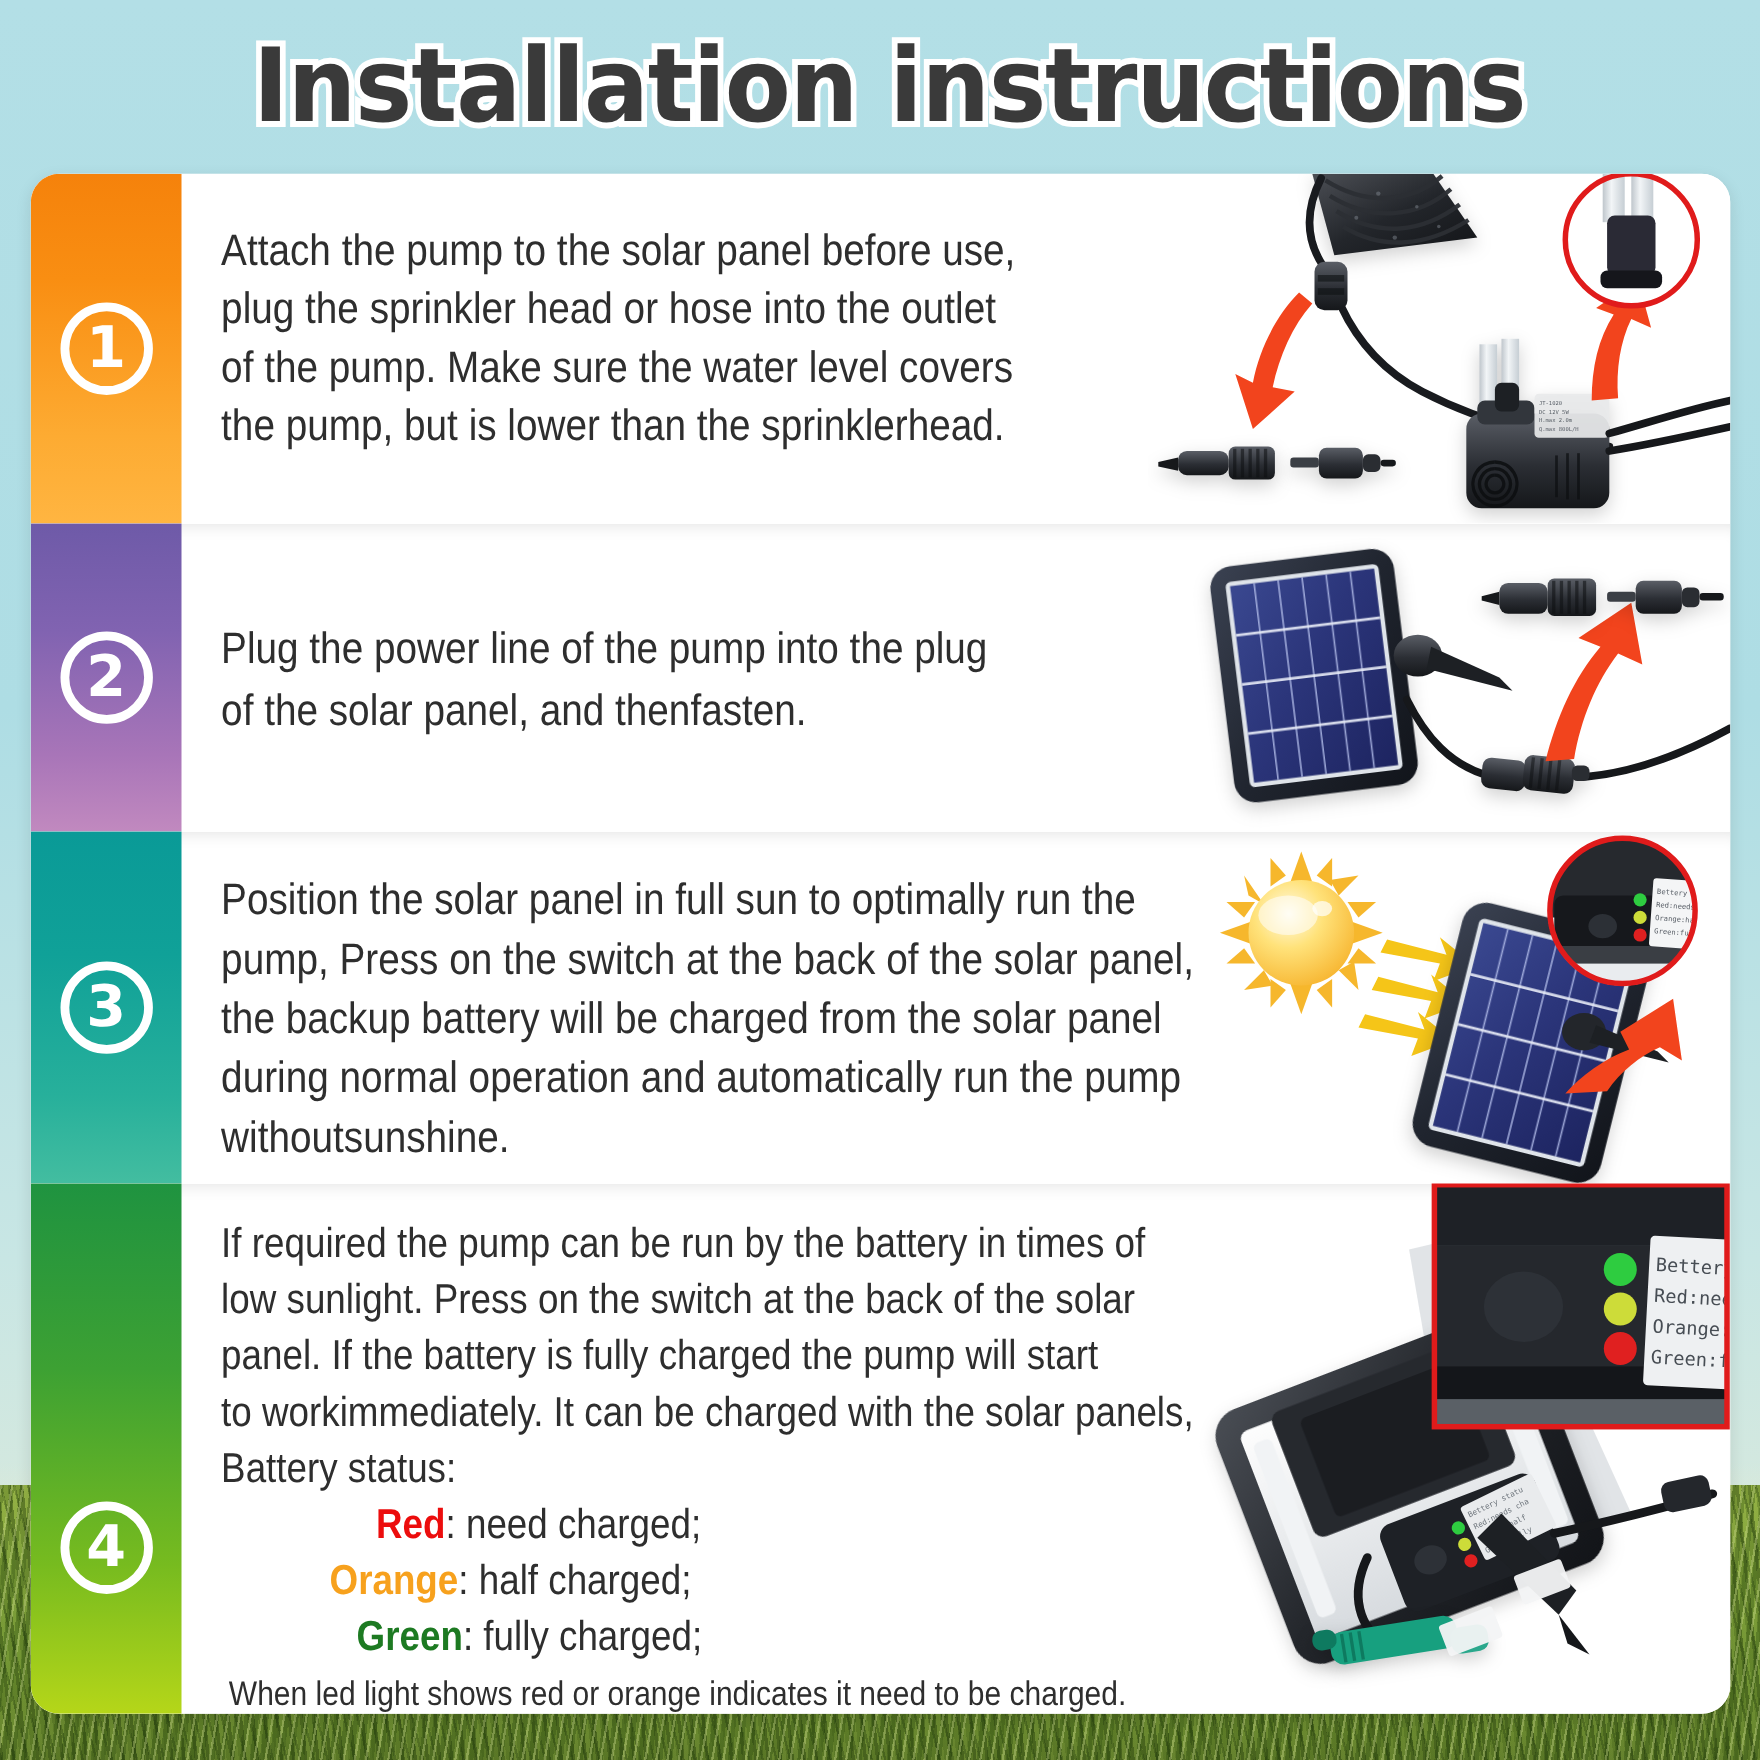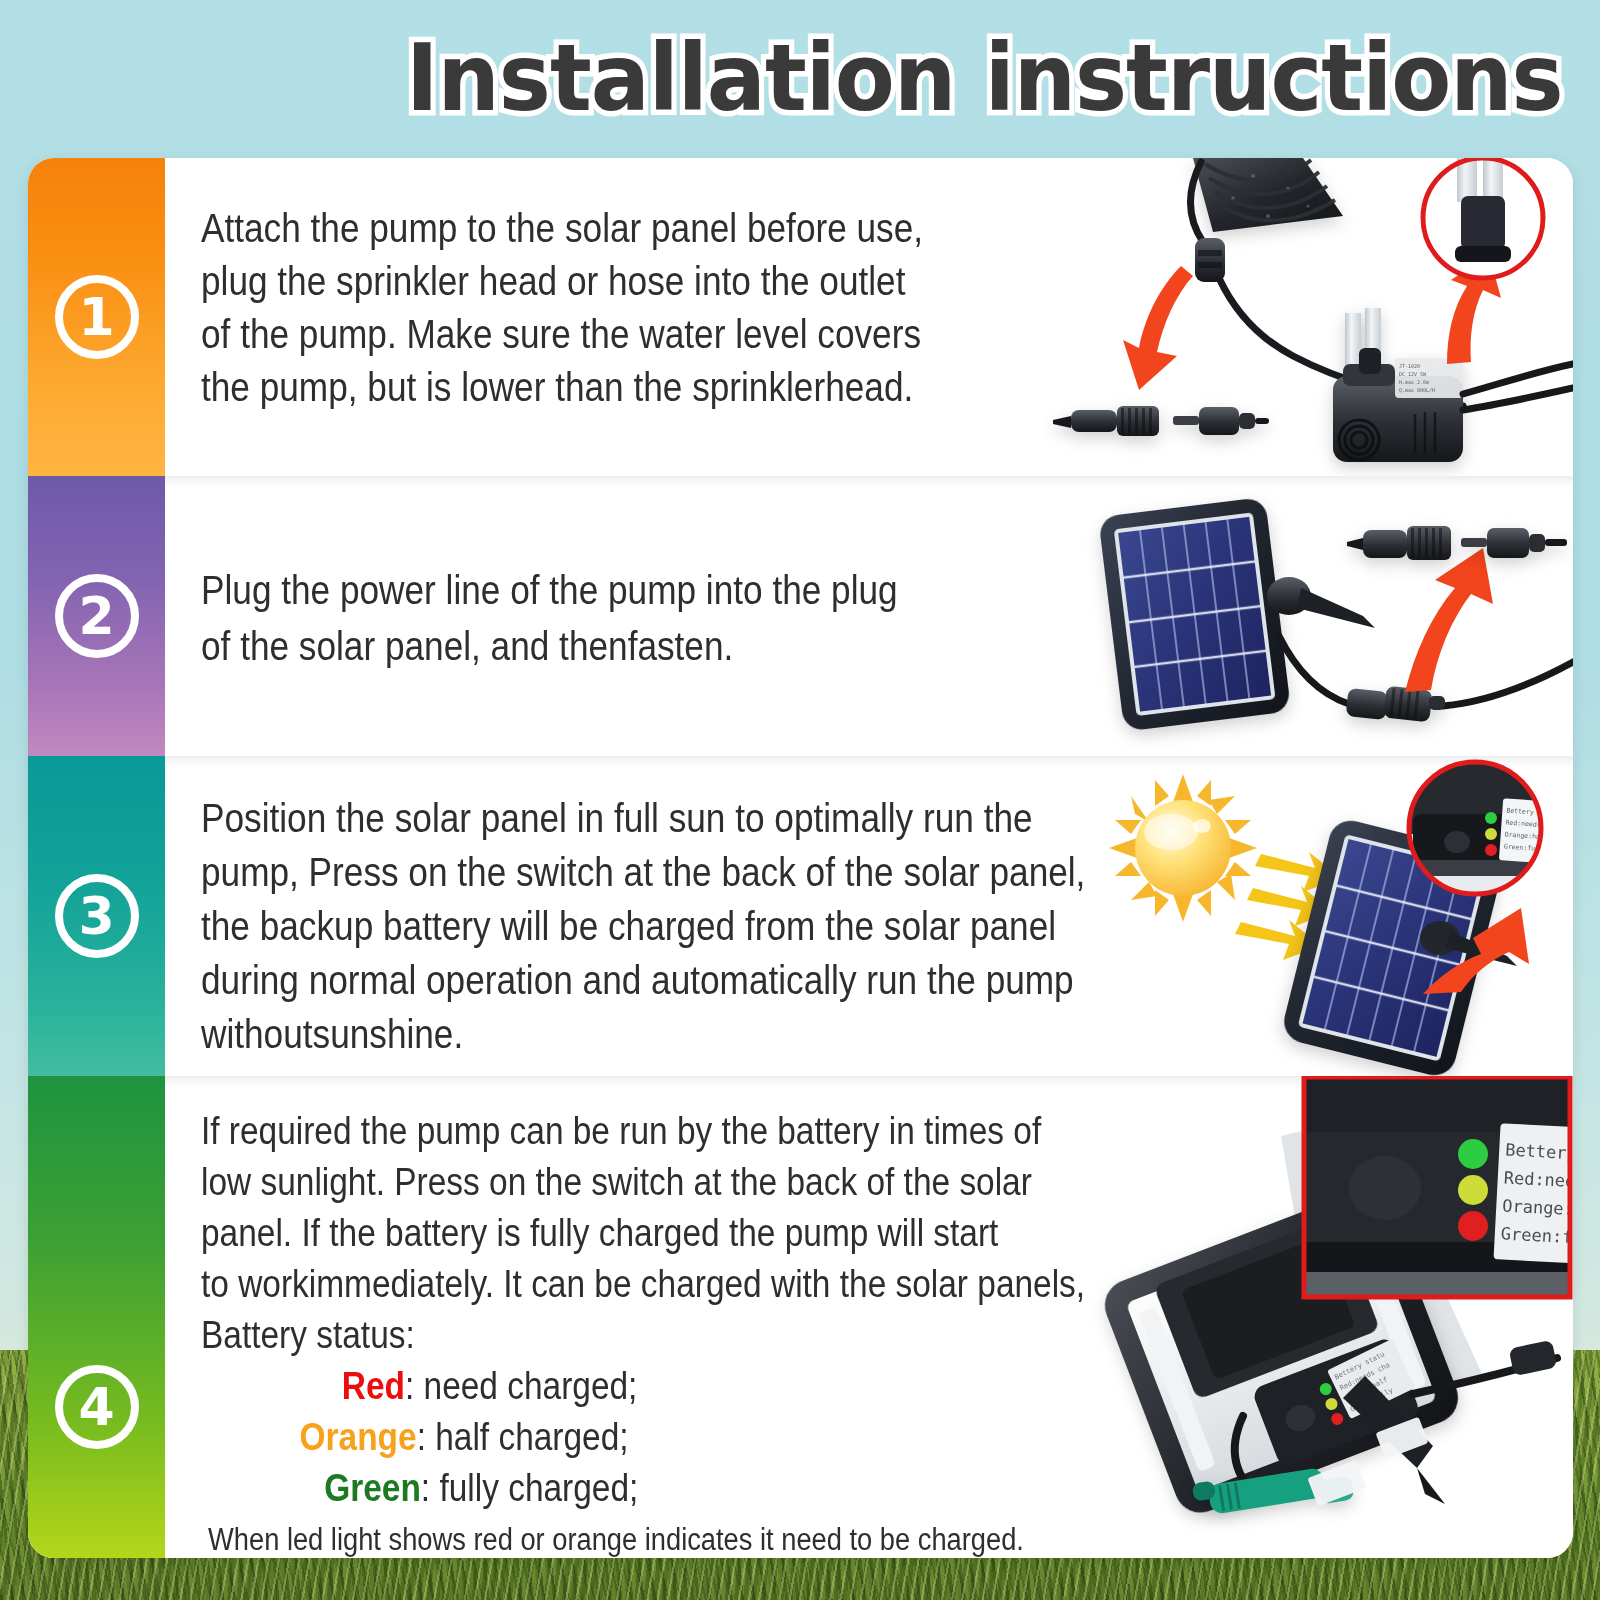--- a/index.html
+++ b/index.html
@@ -27,21 +27,21 @@
     background:
       repeating-linear-gradient(100deg, rgba(215,230,150,.35) 0 2px, rgba(0,0,0,0) 2px 10px),
       repeating-linear-gradient(76deg, rgba(30,55,10,.30) 0 2px, rgba(0,0,0,0) 2px 12px);
   }
   #bg .haze{
     position:absolute;left:0;right:0;top:1330px;height:130px;
     background:linear-gradient(180deg,rgba(210,232,226,0) 0%,rgba(222,235,214,.85) 55%,rgba(150,180,90,.55) 100%);
   }
 
   
-  #title-bar{position:absolute;left:16px;right:0;top:18px;height:120px;z-index:3;text-align:right;}
+  #title-bar{position:absolute;left:16px;right:0;top:18px;height:120px;z-index:3;text-align:center;}
   #title-bar h1{
     margin:0;display:inline-block;
     font-family:"DejaVu Sans", sans-serif;
     font-size:93px;line-height:120px;font-weight:bold;
     letter-spacing:-1px;
     color:#3a3a3a;
     transform:scaleX(.94);
     -webkit-text-stroke:11px #ffffff;
     paint-order:stroke fill;
     text-shadow:0 3px 0 rgba(255,255,255,.85);

